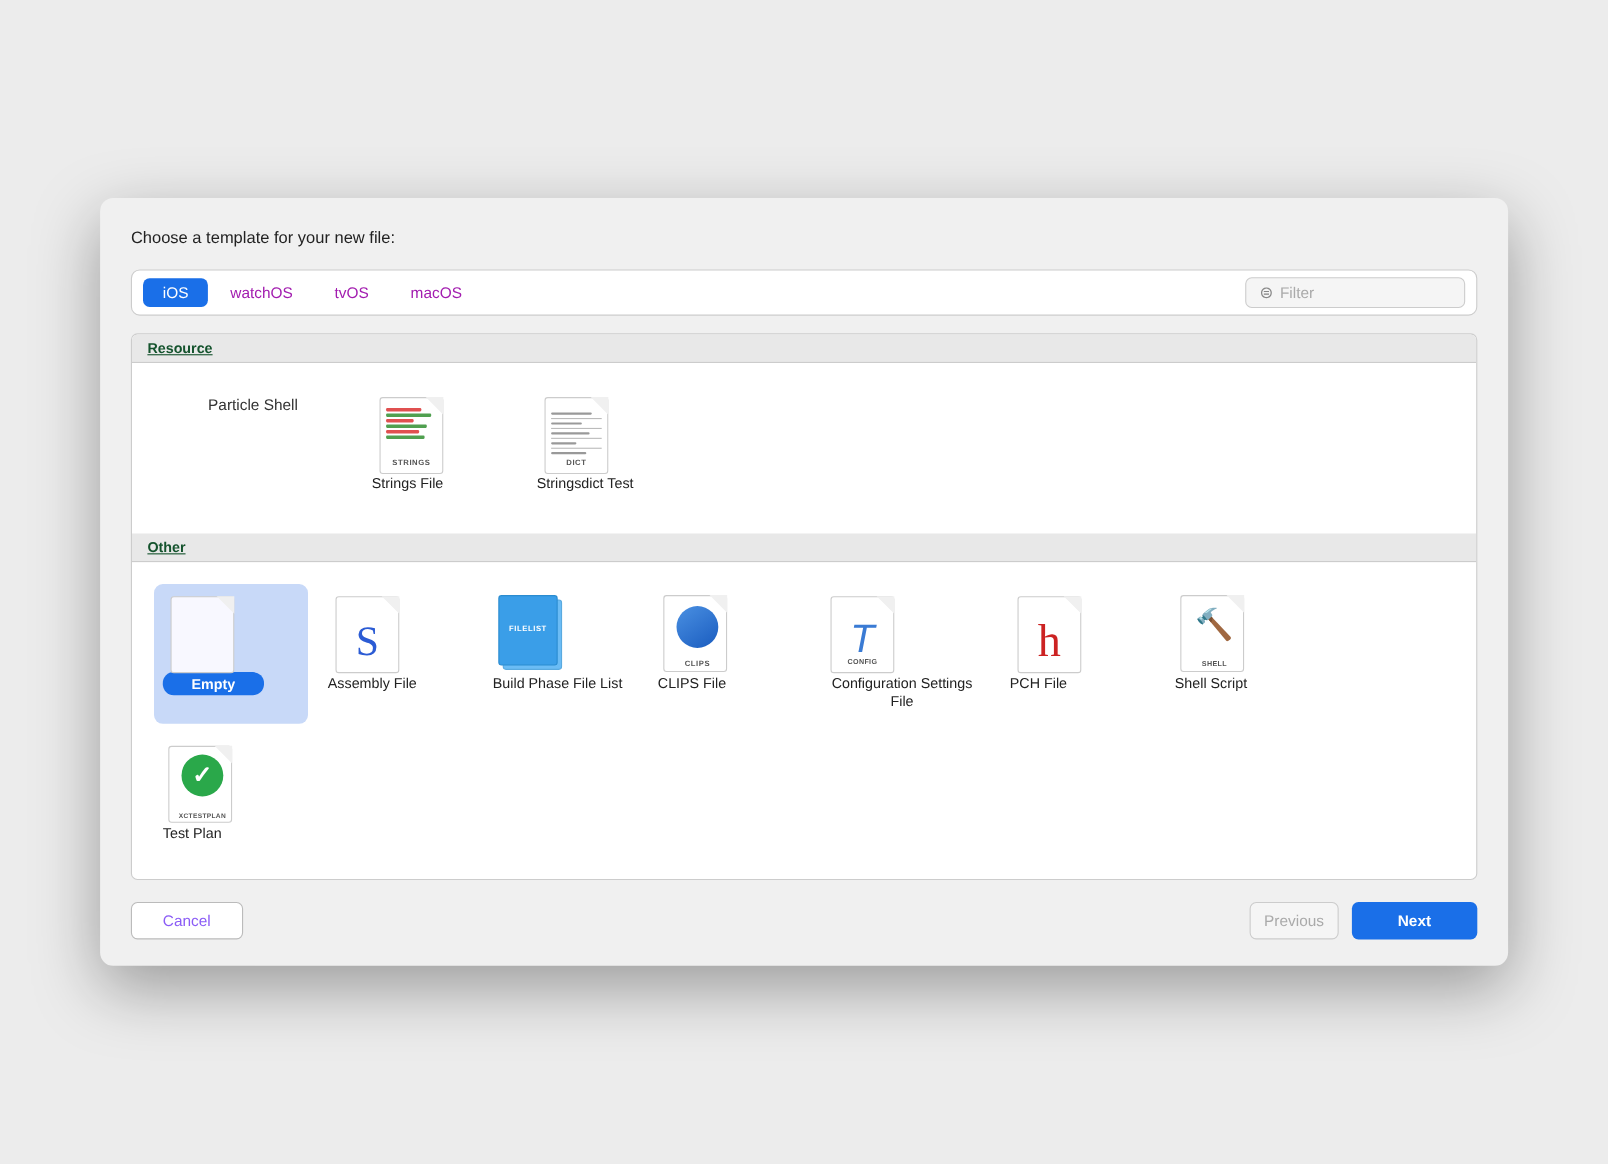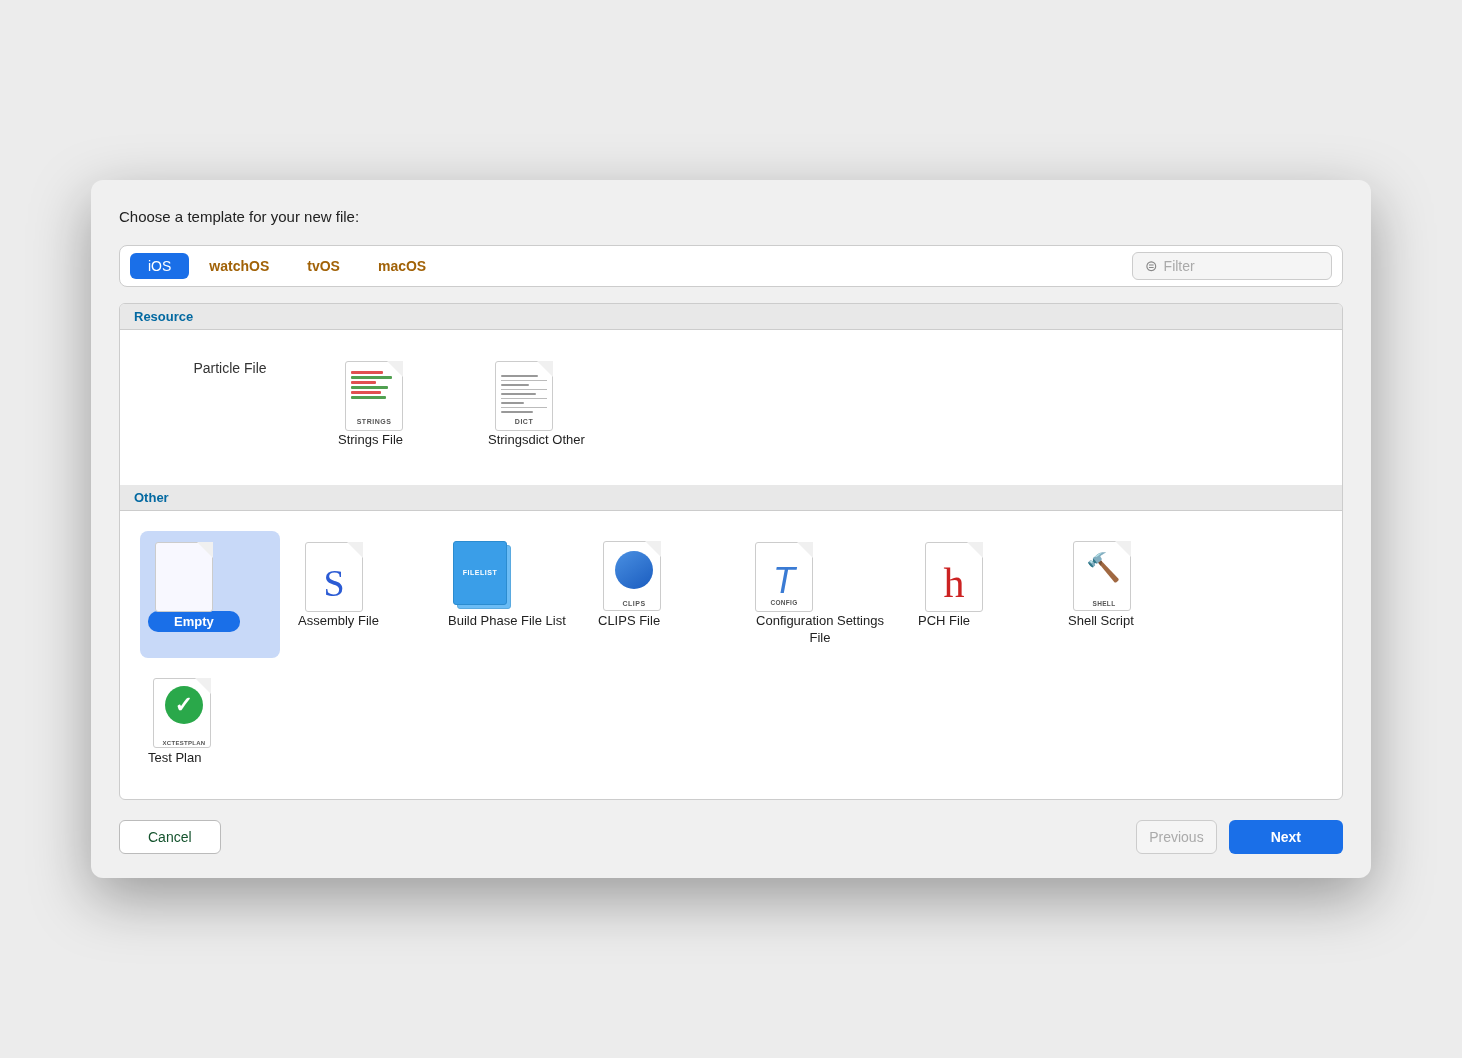--- a/index.html
+++ b/index.html
@@ -41,23 +41,22 @@
       display: flex;
       gap: 2px;
       flex: 1;
     }
     .tab-btn {
       padding: 5px 18px;
       border-radius: 6px;
       border: none;
       background: transparent;
       font-size: 14px;
-      color: #a16207;
+      color: #a21caf;
       cursor: pointer;
-      font-weight: bold;
     }
     .tab-btn.active {
       background: #1a6fe8;
       color: #fff;
       font-weight: 500;
     }
     .filter-box {
       display: flex;
       align-items: center;
       gap: 6px;
@@ -78,22 +77,23 @@
       border: 1px solid #ccc;
       border-radius: 6px;
       overflow: hidden;
       flex: 1;
     }
     .section-header {
       background: #e8e8e8;
       padding: 5px 14px;
       font-size: 13px;
       font-weight: 600;
-      color: #0369a1;
+      color: #14532d;
       border-bottom: 1px solid #ccc;
+      text-decoration: underline;
     }
     .section-body {
       padding: 20px 20px 20px 20px;
       display: flex;
       flex-wrap: wrap;
       gap: 10px;
     }
     .file-item {
       display: flex;
       flex-direction: column;
@@ -329,21 +329,21 @@
       align-items: center;
       justify-content: space-between;
       padding-top: 4px;
     }
     .btn-cancel {
       padding: 8px 28px;
       border: 1.5px solid #bbb;
       border-radius: 6px;
       background: #fff;
       font-size: 14px;
-      color: #14532d;
+      color: #8b5cf6;
       cursor: pointer;
     }
     .right-btns { display: flex; gap: 12px; }
     .btn-previous {
       padding: 8px 12px;
       border: 1.5px solid #ccc;
       border-radius: 6px;
       background: #f5f5f5;
       font-size: 14px;
       color: #aaa;
@@ -389,21 +389,21 @@
       <span style="color:#aaa;font-size:14px;">Filter</span>
     </div>
   </div>
 
   <div class="content-area">
 
     <div class="section-header">Resource</div>
     <div class="section-body" style="padding-bottom:24px;">
 
       <div class="file-item" style="width:180px; align-items:flex-start; flex-direction:column; gap:12px;">
-        <div class="particle-label-top">Particle File</div>
+        <div class="particle-label-top">Particle Shell</div>
       </div>
 
       <div class="file-item">
         <div class="file-icon-wrap">
           <div class="page-icon">
             <div class="page-body"></div>
             <div class="page-fold-inner"></div>
             <div class="strings-content">
               <div class="str-line" style="background:#e05050;width:70%"></div>
               <div class="str-line" style="background:#50a050;width:90%"></div>
@@ -430,21 +430,21 @@
               <div class="dict-divider"></div>
               <div class="dict-line" style="width:75%"></div>
               <div class="dict-divider"></div>
               <div class="dict-line" style="width:50%"></div>
               <div class="dict-divider"></div>
               <div class="dict-line" style="width:70%"></div>
             </div>
             <div style="position:absolute;bottom:6px;left:0;right:0;text-align:center;font-size:7px;font-weight:700;color:#555;letter-spacing:0.5px;">DICT</div>
           </div>
         </div>
-        <div class="file-label">Stringsdict Other</div>
+        <div class="file-label">Stringsdict Test</div>
       </div>
 
     </div>
 
     <div class="section-header">Other</div>
     <div class="section-body">
 
       <div class="file-item selected">
         <div class="file-icon-wrap">
           <div class="page-icon">

